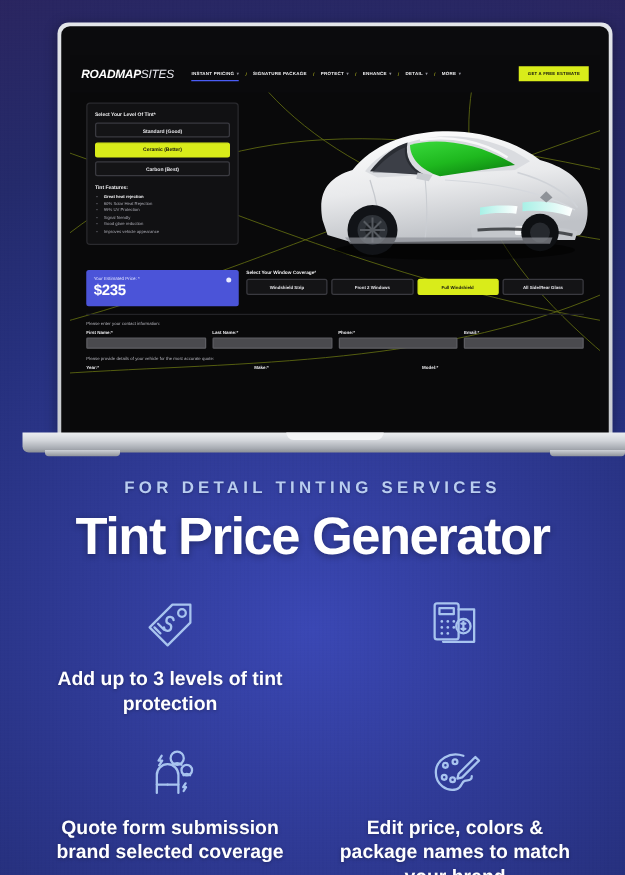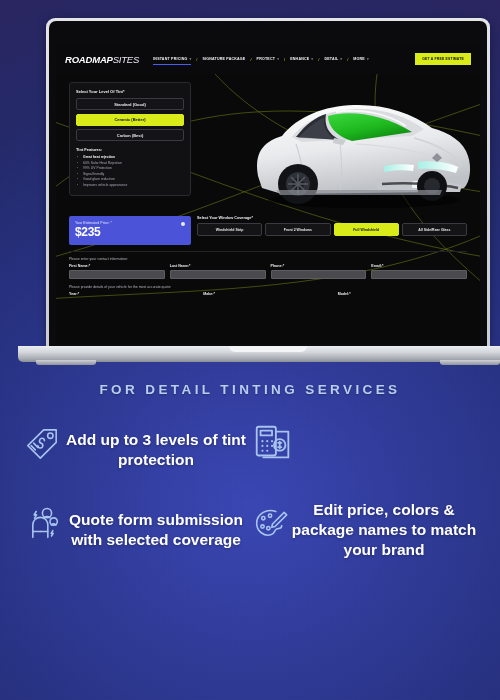--- a/index.html
+++ b/index.html
@@ -122,21 +122,21 @@
   .content { position:absolute; left:0; top:368px; width:500px; height:332px; text-align:center; }
   .eyebrow {
     font-size:13.5px; font-weight:700; letter-spacing:3.4px; color:#b9cdf0;
     margin-top:14px; text-shadow:0 1px 2px rgba(0,0,0,.25);
   }
   .title {
     font-size:42px; font-weight:700; color:#ffffff; letter-spacing:-1.2px;
     margin-top:8px; text-shadow:0 2px 6px rgba(0,0,0,.32);
   }
   .features { display:grid; grid-template-columns:1fr 1fr; margin-top:24px; row-gap:22px; padding:0 22px; }
-  .fcell { display:flex; align-items:center; }
+  .fcell { display:flex; flex-direction:column; align-items:center; }
   .ficon { width:46px; height:46px; margin-bottom:11px; }
   .ficon svg { width:100%; height:100%; display:block; }
   .ftext {
     font-size:15.5px; font-weight:700; color:#fff; line-height:1.28; max-width:188px;
     text-shadow:0 1px 3px rgba(0,0,0,.3);
   }
 </style>
 </head>
 <body>
 
@@ -323,20 +323,21 @@
     </div>
   </div>
 
   <div class="base"></div>
   <div class="base-foot foot-l"></div>
   <div class="base-foot foot-r"></div>
 </div>
 
 <div class="content">
   <div class="eyebrow">FOR DETAIL TINTING SERVICES</div>
+  <div class="title">Tint Price Generator</div>
 
   <div class="features">
 
     <div class="fcell">
       <div class="ficon">
         <svg viewBox="0 0 48 48" fill="none" stroke="#a8c4ef" stroke-width="1.9" stroke-linecap="round" stroke-linejoin="round">
           <path d="M26 7 L41 7 L41 22 L22 41 L7 26 Z"></path>
           <circle cx="34" cy="14" r="3.2"></circle>
           <line x1="14" y1="23" x2="19" y2="28"></line>
           <line x1="11" y1="26" x2="16" y2="31"></line>
@@ -373,21 +374,21 @@
           <path d="M13 33 L22 33"></path>
           <path d="M31 33 L22 33"></path>
           <circle cx="30" cy="11" r="5.5"></circle>
           <path d="M26.5 16.5 a5 5 0 0 1 7 0"></path>
           <circle cx="38" cy="21" r="4.4"></circle>
           <path d="M35.2 25.2 a4 4 0 0 1 5.6 0"></path>
           <path d="M17 9 l-2.5 4 h3 l-2.5 4"></path>
           <path d="M37 32 l-2 3.2 h2.4 l-2 3.2"></path>
         </svg>
       </div>
-      <div class="ftext">Quote form submission with selected coverage</div>
+      <div class="ftext">Quote form submission brand selected coverage</div>
     </div>
 
     <div class="fcell">
       <div class="ficon">
         <svg viewBox="0 0 48 48" fill="none" stroke="#a8c4ef" stroke-width="1.9" stroke-linecap="round" stroke-linejoin="round">
           <path d="M31 9 C 20 5, 8 12, 8 23 C 8 33, 17 39, 25 37 C 30 36, 29 31, 32 30 C 35 29, 38 30, 38 26"></path>
           <circle cx="16" cy="17" r="2"></circle>
           <circle cx="24" cy="14" r="2"></circle>
           <circle cx="15" cy="27" r="2"></circle>
           <circle cx="22" cy="29" r="2"></circle>

